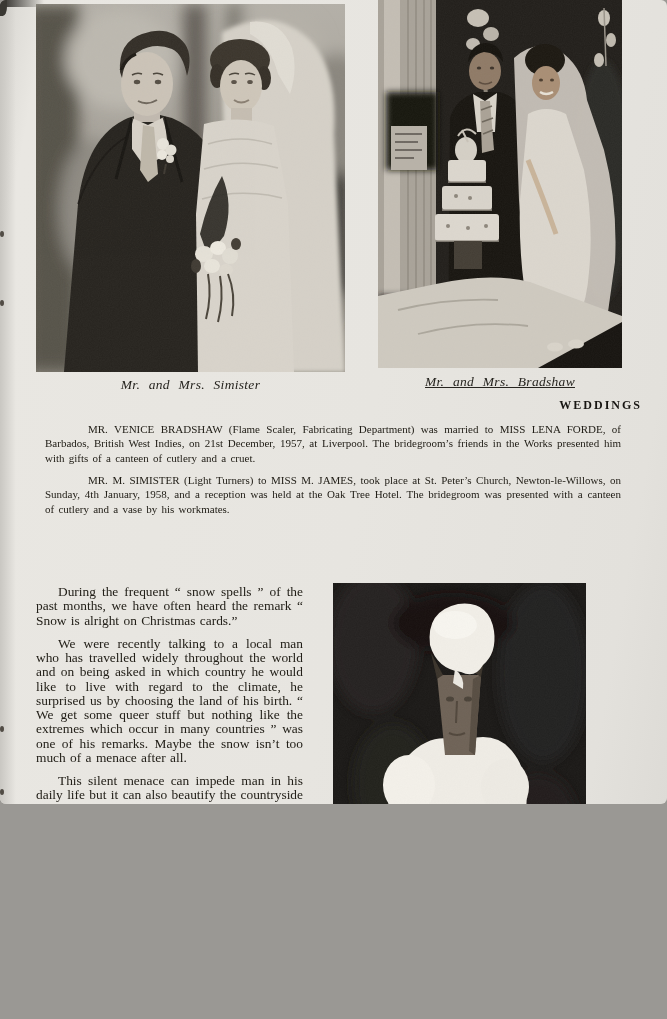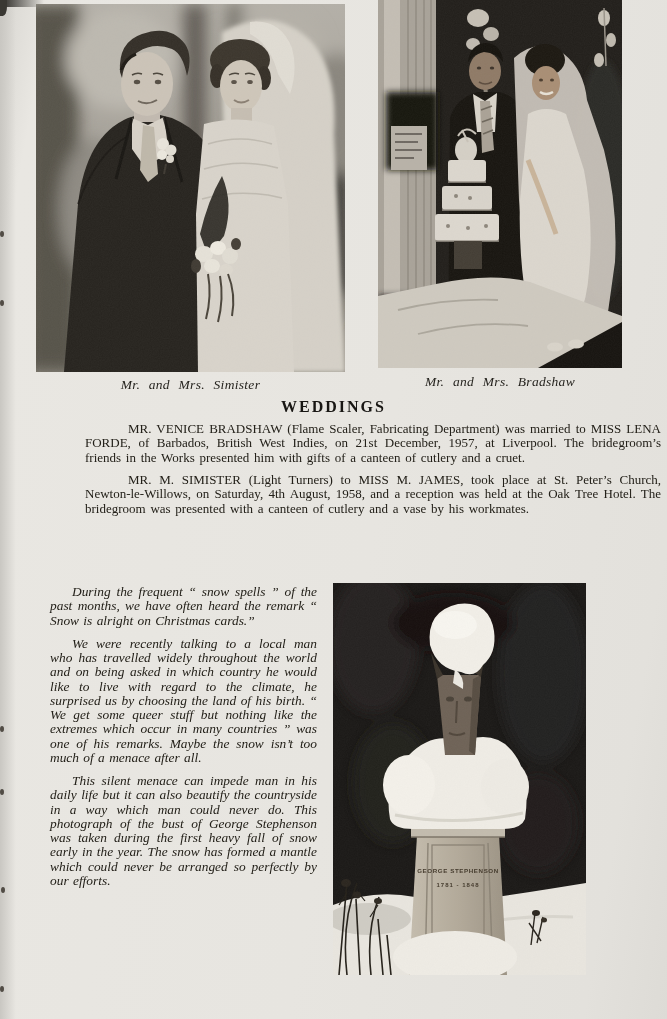--- a/index.html
+++ b/index.html
@@ -1,35 +1,35 @@
 <!DOCTYPE html>
 <html><head>
 <meta charset="utf-8">
 <style>
   html,body{margin:0;padding:0;background:#9a9894;}
   .page{
-    position:relative;width:667px;height:1019px;overflow:hidden;
+    position:relative;width:667px;height:804px;overflow:hidden;
     background:linear-gradient(100deg,#d8d6d1 0%,#e9e7e2 6%,#e7e5e0 55%,#e3e1dc 90%,#dddbd6 100%);
-    font-family:"Liberation Serif",serif;color:#211f1b;
+    font-family:"Liberation Serif",serif;color:#211f1b;border-radius:6px;
   }
   .left-shade{position:absolute;left:0;top:0;width:16px;height:1019px;
     background:linear-gradient(to right,#c9c7c2,rgba(201,199,194,0));}
   .top-sliver{position:absolute;left:0;top:0;width:44px;height:7px;
     background:linear-gradient(to right,#2c2a26,rgba(80,78,72,0));}
   .corner-blob{position:absolute;left:0;top:0;width:7px;height:16px;background:#3a3833;border-radius:0 0 60% 0;}
   .speck{position:absolute;width:4px;height:6px;background:#514c45;border-radius:50%;}
   .photo{position:absolute;}
   .photo svg{display:block;width:100%;height:100%;}
   .caption{position:absolute;text-align:center;font-style:italic;font-size:13.5px;
     color:#26241f;word-spacing:5px;letter-spacing:.3px;}
-  .heading{position:absolute;left:25px;width:617px;text-align:center;font-weight:bold;
-    font-size:16px;color:#181613;}
+  .heading{position:absolute;left:25px;width:617px;text-align:right;font-weight:bold;
+    font-size:12px;color:#181613;}
   .h-wed{letter-spacing:2px;}
   .h-snow{letter-spacing:1.2px;word-spacing:8px;}
-  .bodycopy{position:absolute;text-align:justify;font-size:13px;line-height:14.4px;color:#232019;margin-left:40px;}
+  .bodycopy{position:absolute;text-align:justify;font-size:11px;line-height:14.4px;color:#232019;}
   .bodycopy p{margin:0 0 7.5px;text-indent:43px;word-spacing:1.5px;}
   .snowcol{position:absolute;text-align:justify;font-size:13.4px;line-height:14.25px;color:#232019;}
   .snowcol p{margin:0 0 9px;text-indent:22px;word-spacing:1px;}
 </style>
 </head>
 <body>
 
 <div class="page">
 
   <div class="left-shade"></div>
@@ -203,31 +203,31 @@
       <path d="M 0 296 L 58 284 Q 112 272 152 282 L 244 316 L 244 334 L 168 368 L 0 368 Z" fill="#cfcac0"></path>
       <path d="M 20 310 Q 70 298 120 300 M 40 334 Q 96 320 150 326" stroke="#a39d92" stroke-width="1.8" fill="none" opacity=".8"></path>
       <path d="M 160 368 L 244 322 L 244 368 Z" fill="#16130f"></path>
       <ellipse cx="177" cy="347" rx="8" ry="4.5" fill="#d9d4ca"></ellipse>
       <ellipse cx="198" cy="344" rx="8" ry="4.5" fill="#d9d4ca"></ellipse>
       <rect width="244" height="368" filter="url(#Rgrain)" opacity=".14"></rect>
     </svg>
   </div>
 
   <div class="caption" style="left:36px;top:377px;width:309px;">Mr. and Mrs. Simister</div>
-  <div class="caption" style="left:378px;top:374px;width:244px;">Mr. and Mrs. Bradshaw</div>
+  <div class="caption" style="left:378px;top:374px;width:244px;text-decoration:underline;">Mr. and Mrs. Bradshaw</div>
 
   <div class="heading h-wed" style="top:398px;">WEDDINGS</div>
 
   <div class="bodycopy" style="left:45px;top:422px;width:576px;">
     <p>MR. VENICE BRADSHAW (Flame Scaler, Fabricating Department) was married to MISS LENA FORDE, of Barbados, British West Indies, on 21st December, 1957, at Liverpool.  The bridegroom’s friends in the Works presented him with gifts of a canteen of cutlery and a cruet.</p>
-    <p>MR. M. SIMISTER (Light Turners) to MISS M. JAMES, took place at St. Peter’s Church, Newton-le-Willows, on Saturday, 4th August, 1958, and a reception was held at the Oak Tree Hotel.  The bridegroom was presented with a canteen of cutlery and a vase by his workmates.</p>
-  </div>
-
-
-  <div class="snowcol" style="left:50px;top:585px;width:267px;font-style:italic;">
+    <p>MR. M. SIMISTER (Light Turners) to MISS M. JAMES, took place at St. Peter’s Church, Newton-le-Willows, on Sunday, 4th January, 1958, and a reception was held at the Oak Tree Hotel.  The bridegroom was presented with a canteen of cutlery and a vase by his workmates.</p>
+  </div>
+
+
+  <div class="snowcol" style="left:36px;top:585px;width:267px;">
     <p>During the frequent “ snow spells ” of the past months, we have often heard the remark “ Snow is alright on Christmas cards.”</p>
     <p>We were recently talking to a local man who has travelled widely throughout the world and on being asked in which country he would like to live with regard to the climate, he surprised us by choosing the land of his birth.  “ We get some queer stuff but nothing like the extremes which occur in many countries ” was one of his remarks.  Maybe the snow isn’t too much of a menace after all.</p>
     <p>This silent menace can impede man in his daily life but it can also beautify the countryside in a way which man could never do.  This photograph of the bust of George Stephenson was taken during the first heavy fall of snow early in the year.  The snow has formed a mantle which could never be arranged so perfectly by our efforts.</p>
   </div>
 
   <div class="photo" style="left:333px;top:583px;width:253px;height:392px;">
     <svg viewBox="0 0 253 392" xmlns="http://www.w3.org/2000/svg">
       <defs>
         <filter id="Bb6">
             <feGaussianBlur stdDeviation="6"></feGaussianBlur>

